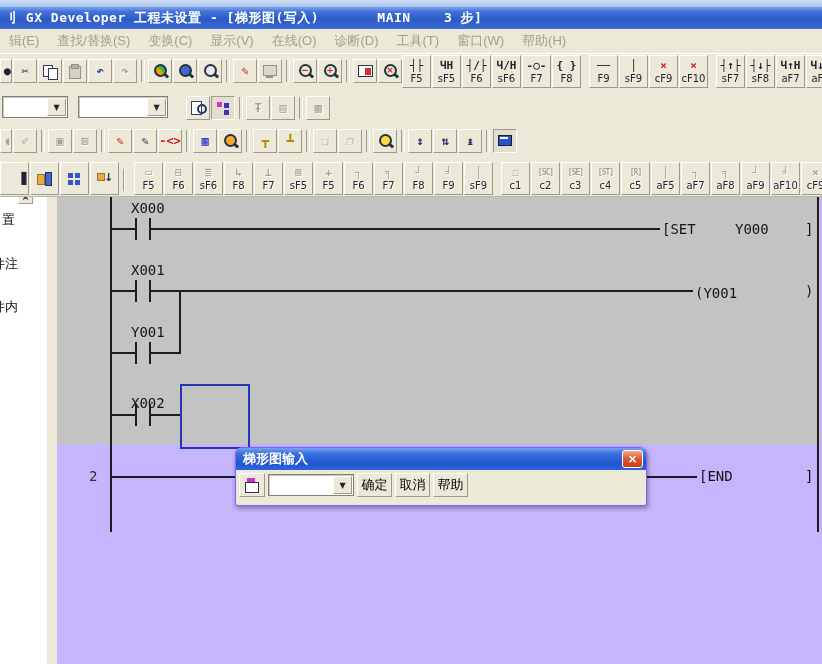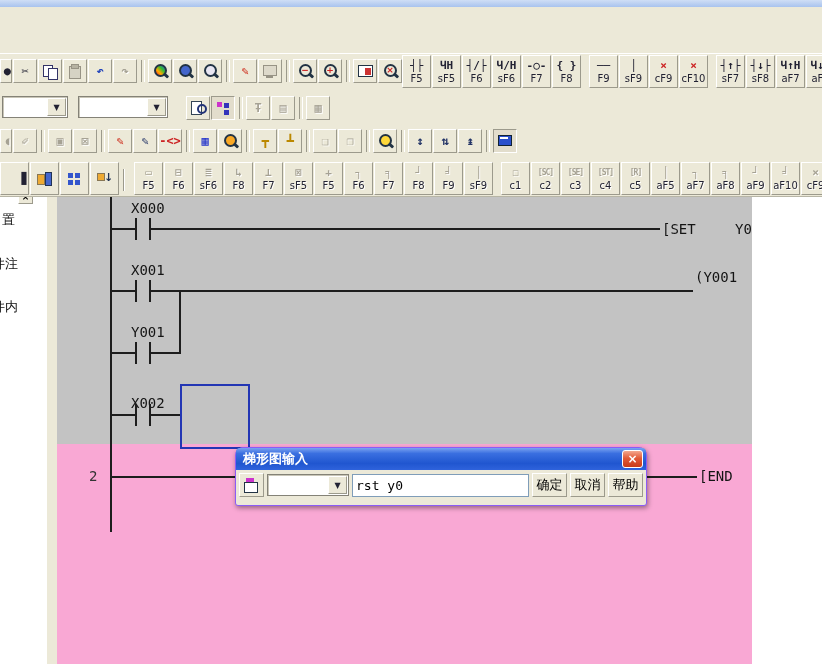--- a/index.html
+++ b/index.html
@@ -73,21 +73,21 @@
   
   .combo{box-sizing:border-box;height:22px;background:#fff;border:1px solid #848277;box-shadow:inset 1px 1px 0 #c9c6b8;position:relative}
   .combo .arrow{position:absolute;right:1px;top:1px;bottom:1px;width:17px;background:#ece9d8;border:1px solid;border-color:#fff #9c9a8c #9c9a8c #fff;font:8px/17px "DejaVu Sans",sans-serif;text-align:center;color:#223}
 
   
   #workspace{position:absolute;left:0;top:196px;width:822px;height:468px;background:#fff;border-top:1px solid #b7b5a5}
   #sidebar{position:absolute;left:0;top:0;width:46px;height:468px;background:#fff;border-right:1px solid #9c9a8c;overflow:hidden}
   #sidebar .frag{position:absolute;left:-8px;font:13px "Liberation Sans",sans-serif;color:#111;white-space:nowrap}
   #sb-close{position:absolute;left:18px;top:-7px;width:15px;height:14px;background:#ece9d8;border:1px solid;border-color:#fff #9c9a8c #9c9a8c #fff;font:700 9px/12px "DejaVu Sans",sans-serif;text-align:center;color:#000;padding:0}
   #splitter{position:absolute;left:46px;top:0;width:11px;height:468px;background:#ece9d8;border-left:1px solid #fff;border-right:1px solid #c6c3b2}
-  #canvas{position:absolute;left:57px;top:0;width:695px;height:468px;background:#f9a8d4;overflow:hidden}
+  #canvas{position:absolute;left:57px;top:0;width:765px;height:468px;background:#c4b5fd;overflow:hidden}
   #grayzone{position:absolute;left:0;top:0;width:763px;height:247px;background:#c3c3c3}
 
   .hl,.vl,.cbar{position:absolute;background:#1d1d1d}
   .hl{height:2px}.vl{width:2px}
   .cbar{width:2px;height:22px}
   .lad{position:absolute;font:14px "DejaVu Sans Mono","Liberation Mono",monospace;color:#141414;white-space:pre}
   #cursorbox{position:absolute;border:2px solid #2336b4;background:transparent}
 
   
   #dlg{position:absolute;left:178px;top:250px;width:412px;height:59px;border:1px solid #8b5cf6;border-radius:8px 8px 3px 3px;background:#ece9d8;box-shadow:1px 2px 5px rgba(0,0,0,.4);z-index:30;box-sizing:border-box}
@@ -99,21 +99,35 @@
   #dlg-input{box-sizing:border-box;width:184px;height:23px;border:1px solid #7f9db9;background:#fff;font:13px "DejaVu Sans Mono",monospace;color:#000;padding:2px 3px}
   .dlg-btn{height:24px;min-width:35px;background:#ece9d8;border:1px solid;border-color:#fff #9c9a8c #9c9a8c #fff;font:13px "Liberation Sans",sans-serif;color:#000;padding:0 3px;margin:0}
 </style>
 </head>
 <body>
 
 <div id="root">
 
   <div id="topstrip"></div>
 
-
+  <div id="titlebar">
+    <span class="ttl">刂 GX Developer 工程未设置 - [梯形图(写入)       MAIN    3 步]</span>
+  </div>
+
+  <div id="menubar">
+      <span class="mi">辑(E)</span>
+      <span class="mi">查找/替换(S)</span>
+      <span class="mi">变换(C)</span>
+      <span class="mi">显示(V)</span>
+      <span class="mi">在线(O)</span>
+      <span class="mi">诊断(D)</span>
+      <span class="mi">工具(T)</span>
+      <span class="mi">窗口(W)</span>
+      <span class="mi">帮助(H)</span>
+    </div>
 
   <div id="row1" class="trow">
     <div class="grp">
         <button class="tbtn clipped">
           <span class="glyph">●</span>
         </button>
         <button class="tbtn">
           <span class="glyph">✂</span>
         </button>
         <button class="tbtn">
@@ -488,21 +502,21 @@
       <div class="hl" style="left:94px;top:31px;width:509px"></div>
       <span class="lad" style="left:605px;top:24px">[SET</span>
       <span class="lad" style="left:678px;top:24px">Y000</span>
       <span class="lad" style="left:748px;top:24px">]</span>
 
       <span class="lad" style="left:74px;top:65px">X001</span>
       <div class="hl" style="left:53px;top:93px;width:25px"></div>
       <div class="cbar" style="left:78px;top:83px"></div>
       <div class="cbar" style="left:92px;top:83px"></div>
       <div class="hl" style="left:94px;top:93px;width:542px"></div>
-      <span class="lad" style="left:638px;top:72px">(Y001</span>
+      <span class="lad" style="left:638px;top:88px">(Y001</span>
       <span class="lad" style="left:748px;top:86px">)</span>
       <div class="vl" style="left:122px;top:93px;height:64px"></div>
 
       <span class="lad" style="left:74px;top:127px">Y001</span>
       <div class="hl" style="left:53px;top:155px;width:25px"></div>
       <div class="cbar" style="left:78px;top:145px"></div>
       <div class="cbar" style="left:92px;top:145px"></div>
       <div class="hl" style="left:94px;top:155px;width:30px"></div>
 
       <span class="lad" style="left:74px;top:198px">X002</span>
@@ -522,21 +536,20 @@
           <span>梯形图输入</span>
           <button id="dlg-close">×</button>
         </div>
         <div id="dlg-body">
           <button id="dlg-tool">
             <span class="ic ladderin"></span>
           </button>
           <div class="combo" id="dlg-combo">
             <span class="arrow">▼</span>
           </div>
-          <input id="dlg-input" value="rst y0" style="">
           <button class="dlg-btn">确定</button>
           <button class="dlg-btn">取消</button>
           <button class="dlg-btn">帮助</button>
         </div>
       </div>
     </div>
   </div>
 </div>
 
 </body></html>

